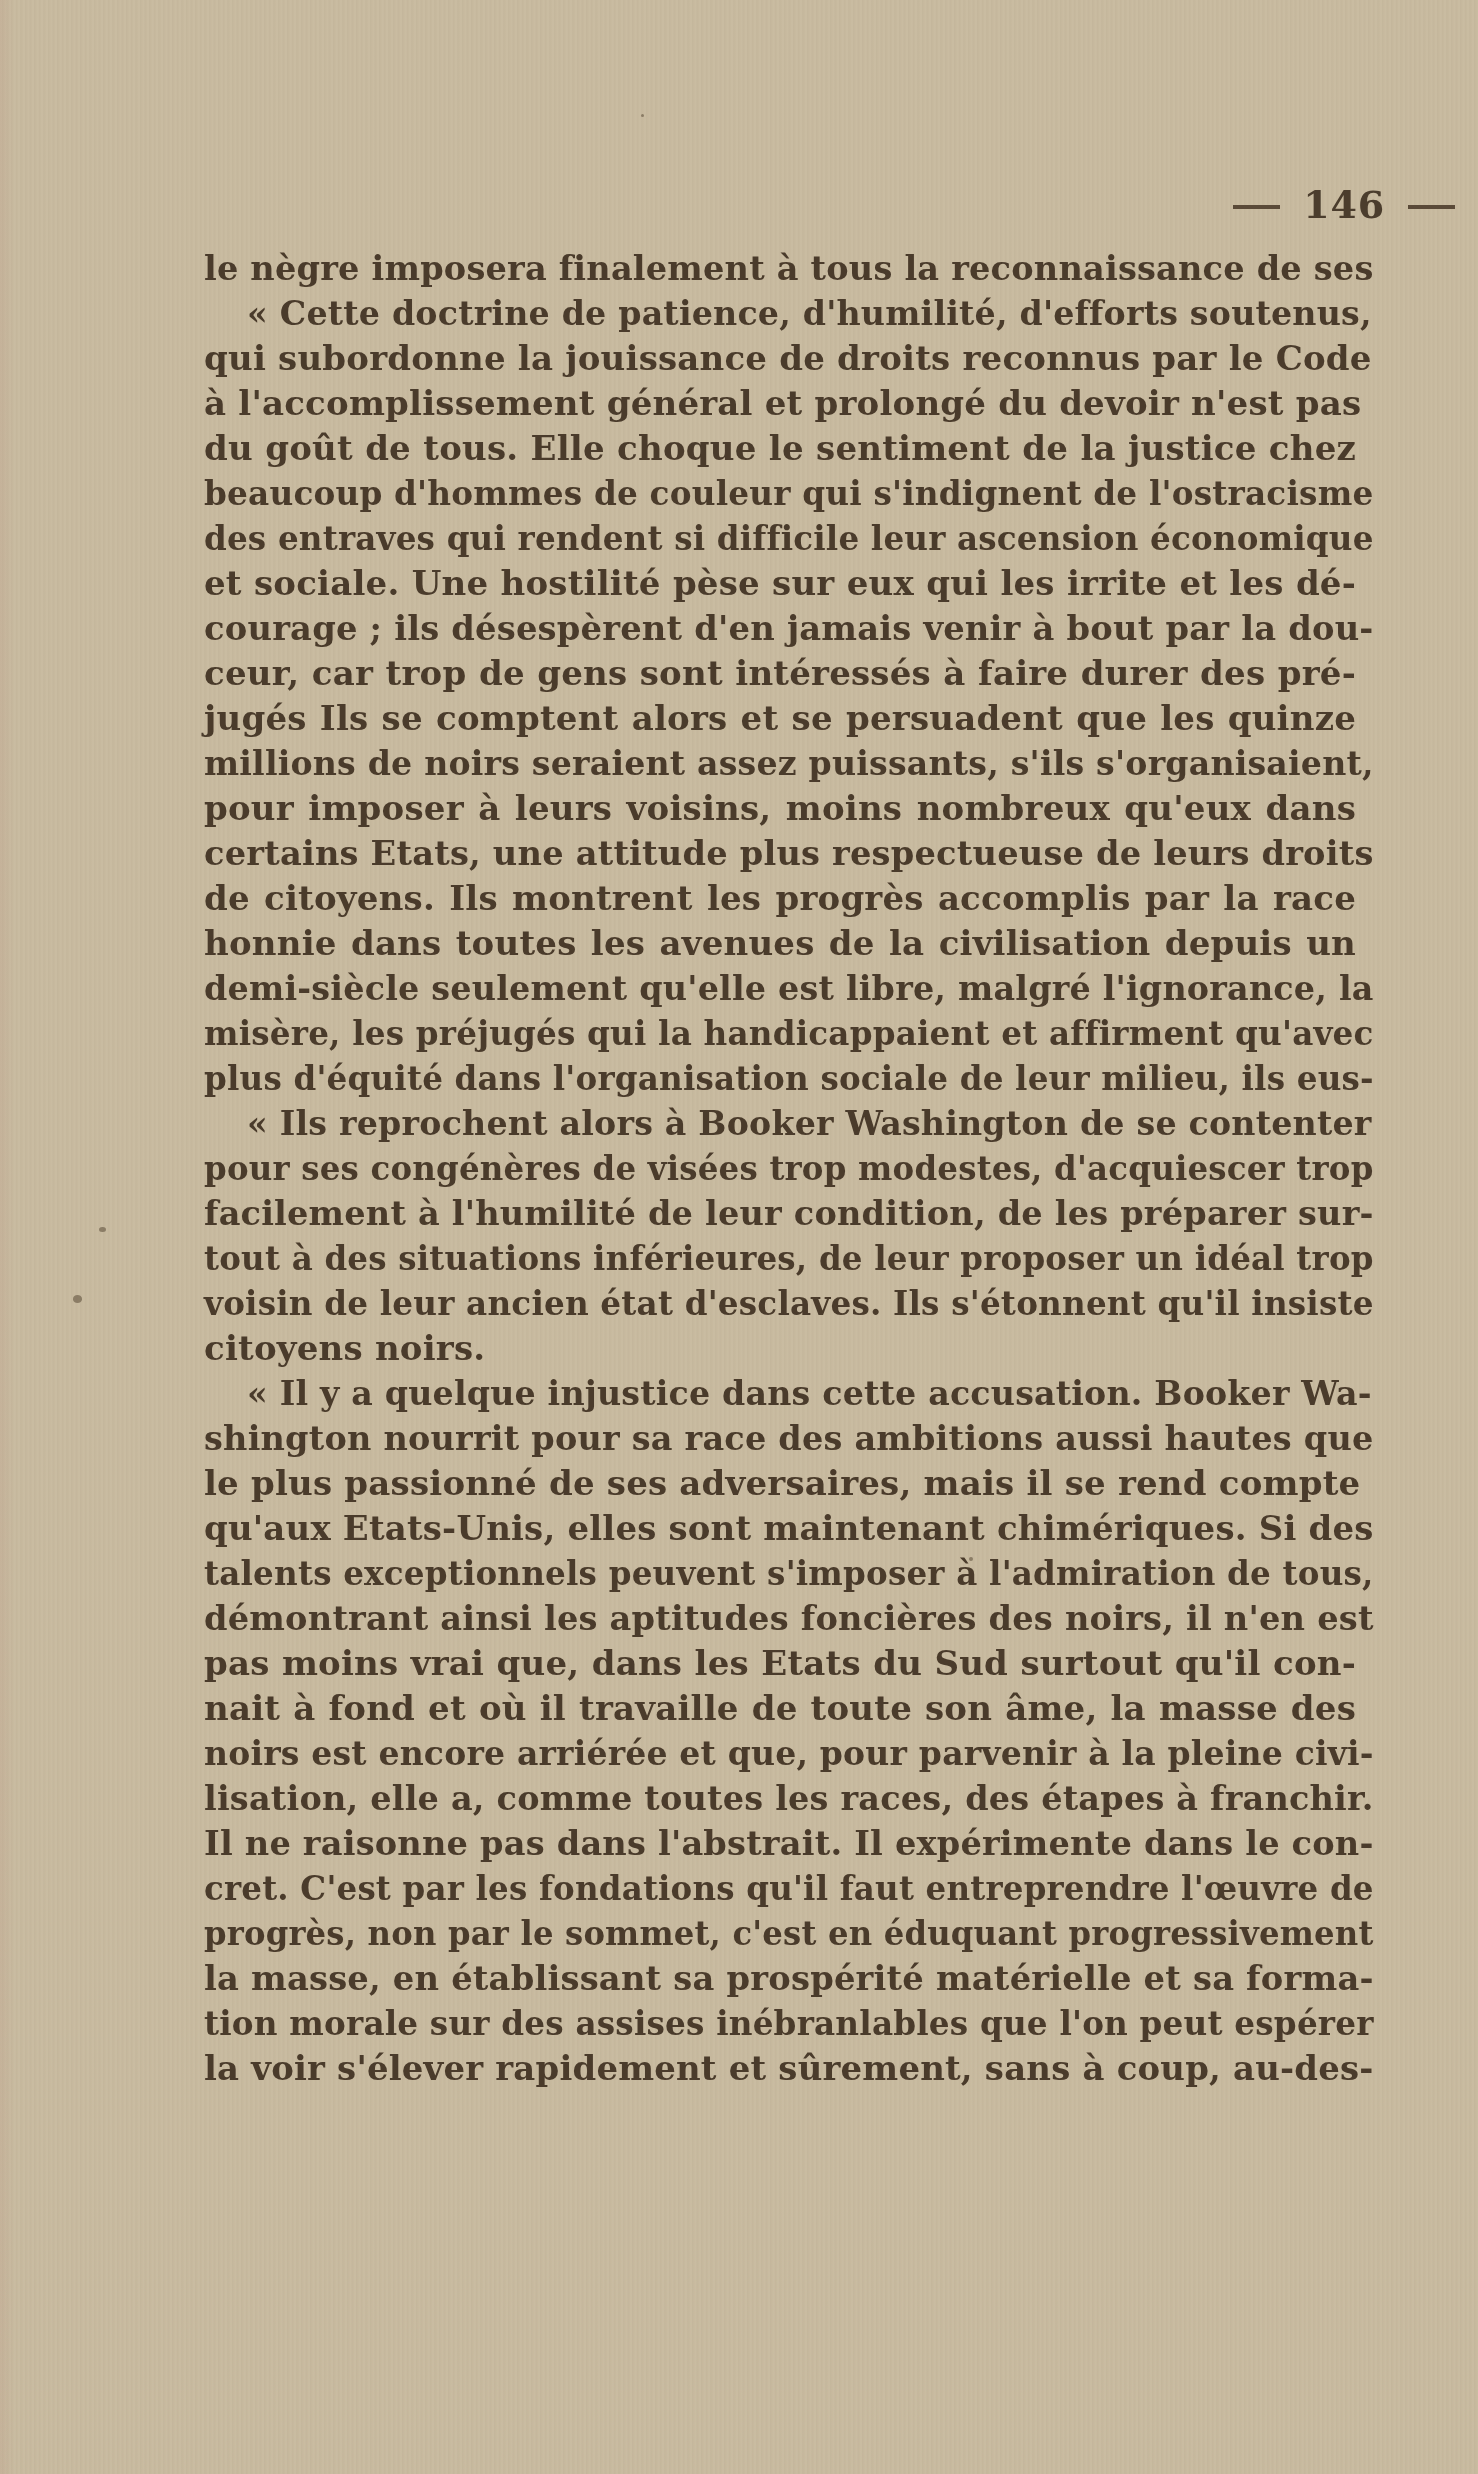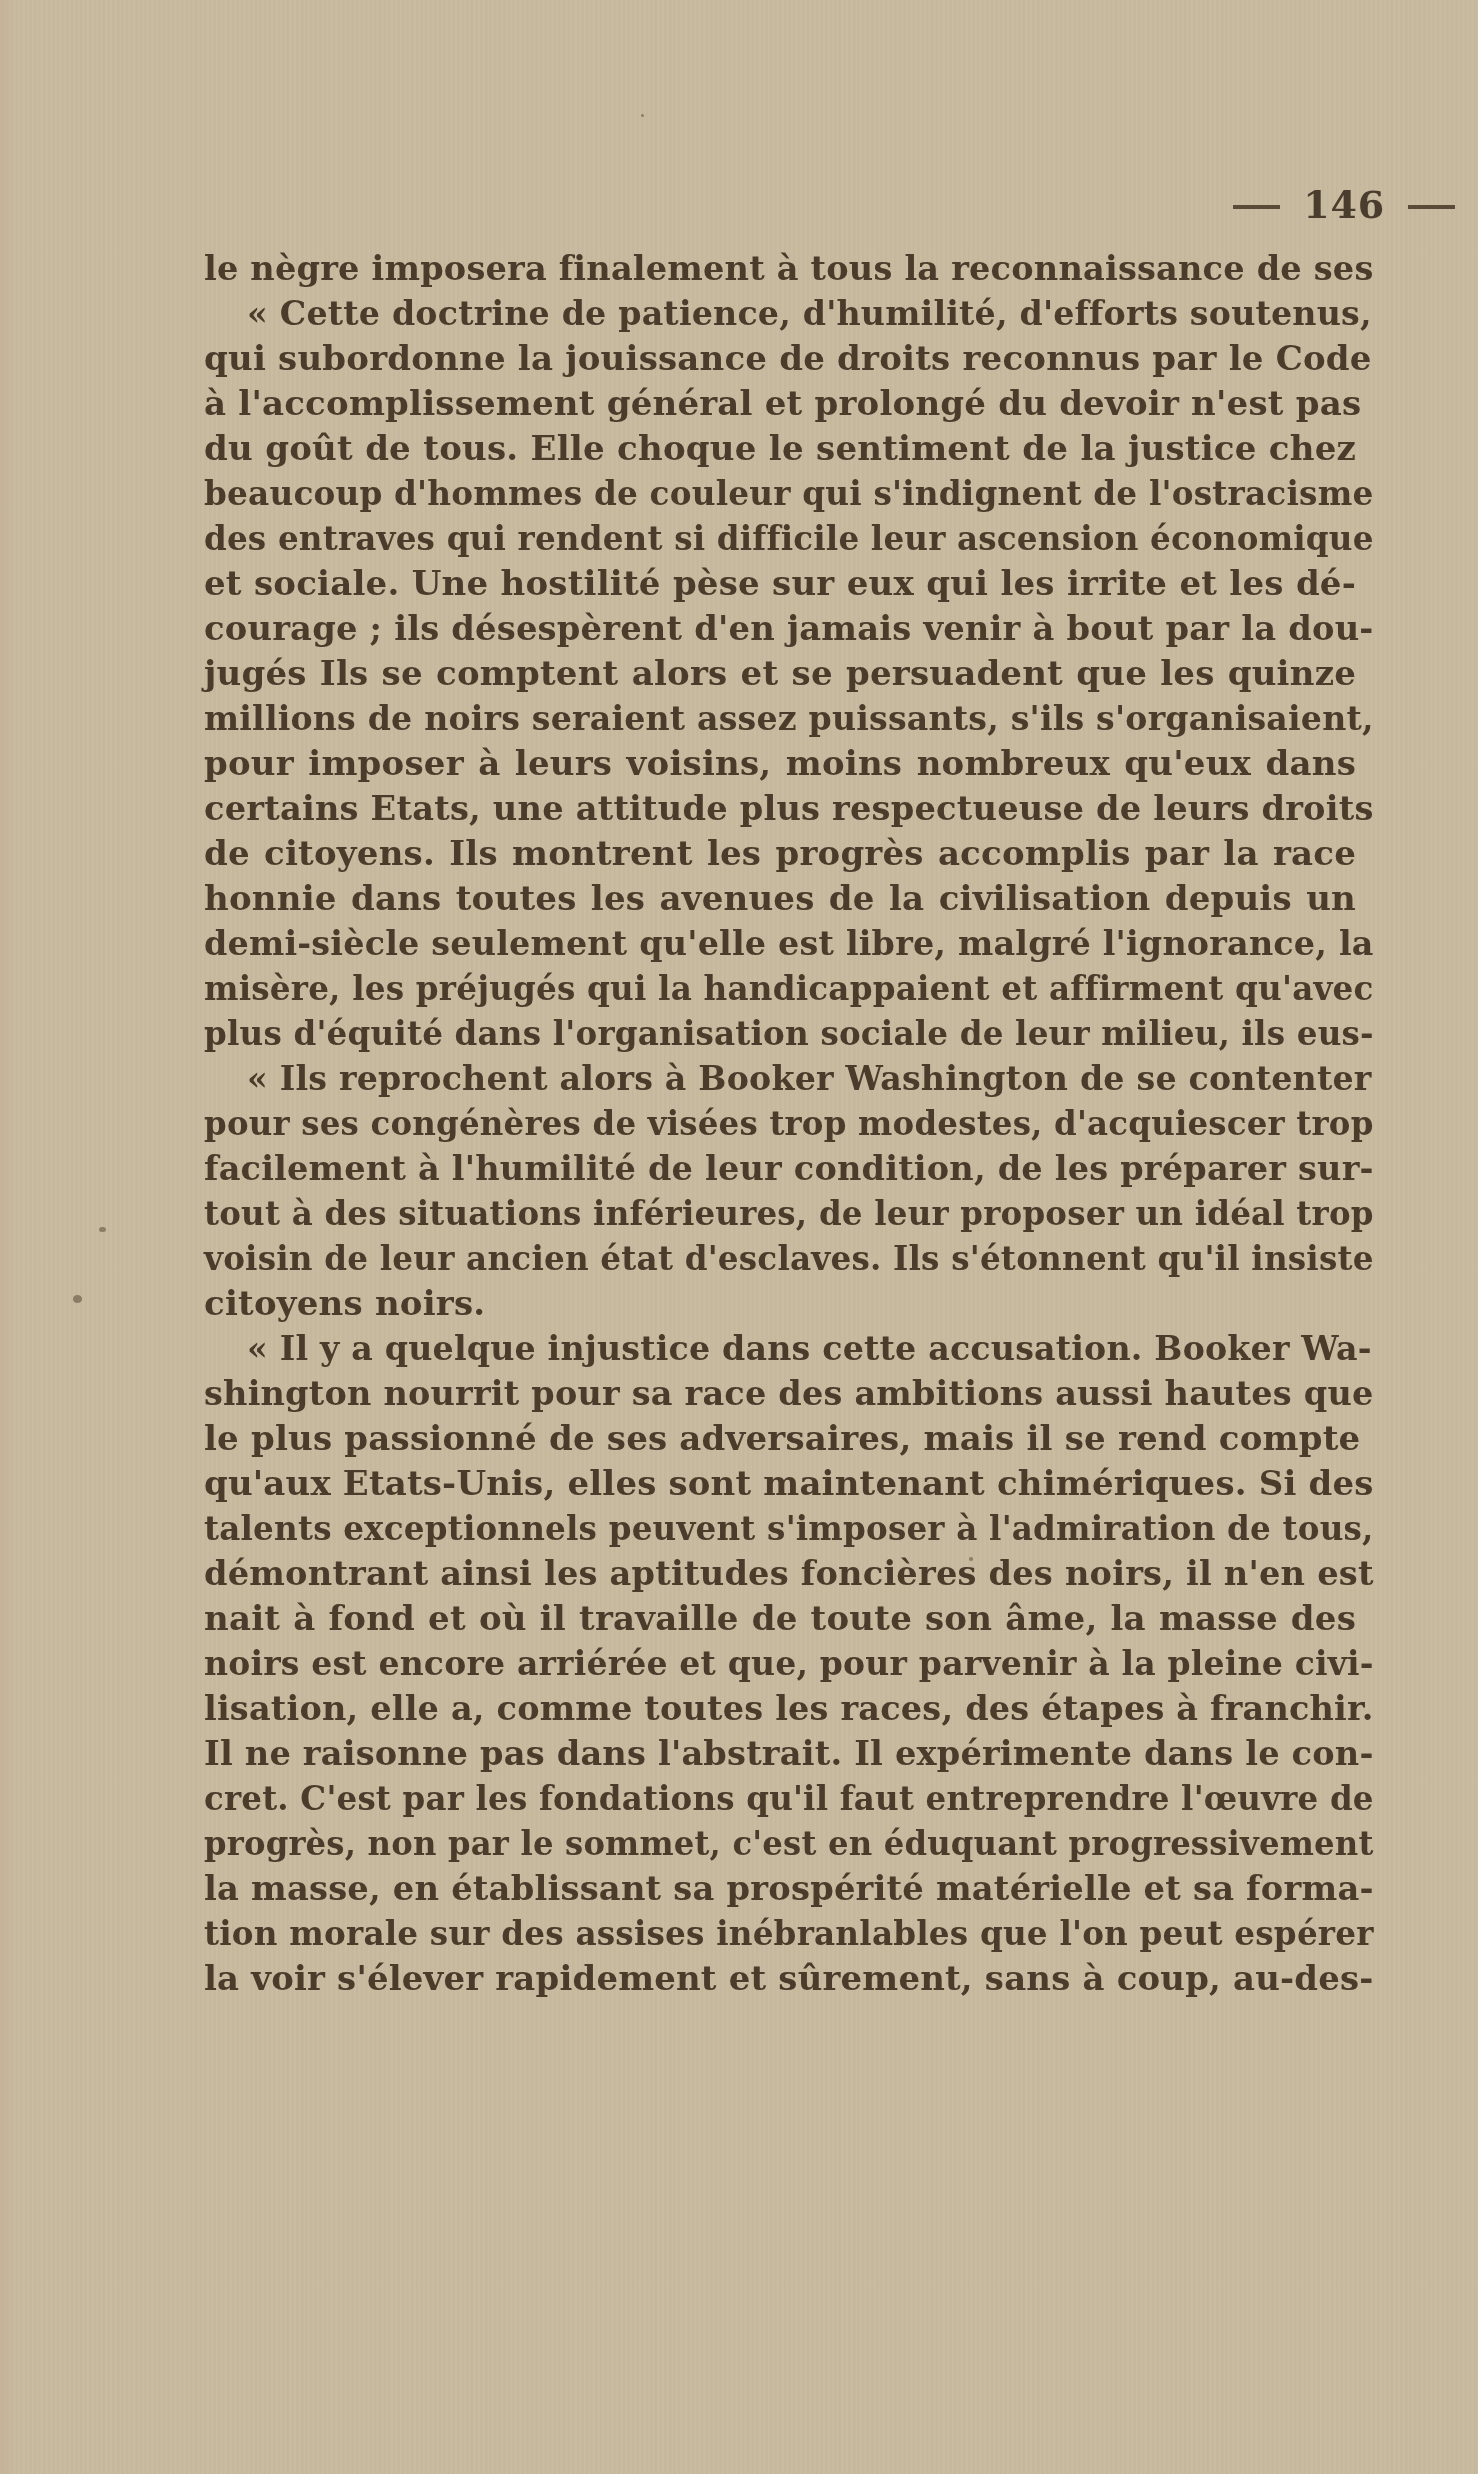--- a/index.html
+++ b/index.html
@@ -89,20 +89,21 @@
   <div class="text-block" id="text-block">
       <div class="line" style="transform-origin: left center; transform: scaleX(0.987); text-align-last: left; width: 1167px;">le nègre imposera finalement à tous la reconnaissance de ses</div>
       <div class="line indent" style="transform-origin: left center; transform: scaleX(0.9774); text-align-last: left; width: 1178px;">« Cette doctrine de patience, d'humilité, d'efforts soutenus,</div>
       <div class="line">qui subordonne la jouissance de droits reconnus par le Code</div>
       <div class="line">à l'accomplissement général et prolongé du devoir n'est pas</div>
       <div class="line">du goût de tous. Elle choque le sentiment de la justice chez</div>
       <div class="line" style="transform-origin: left center; transform: scaleX(0.9615); text-align-last: left; width: 1198px;">beaucoup d'hommes de couleur qui s'indignent de l'ostracisme</div>
       <div class="line" style="transform-origin: left center; transform: scaleX(0.9577); text-align-last: left; width: 1203px;">des entraves qui rendent si difficile leur ascension économique</div>
       <div class="line">et sociale. Une hostilité pèse sur eux qui les irrite et les dé-</div>
       <div class="line" style="transform-origin: left center; transform: scaleX(0.992); text-align-last: left; width: 1162px;">courage ; ils désespèrent d'en jamais venir à bout par la dou-</div>
+      <div class="line">ceur, car trop de gens sont intéressés à faire durer des pré-</div>
       <div class="line">jugés Ils se comptent alors et se persuadent que les quinze</div>
       <div class="line" style="transform-origin: left center; transform: scaleX(0.9756); text-align-last: left; width: 1181px;">millions de noirs seraient assez puissants, s'ils s'organisaient,</div>
       <div class="line">pour imposer à leurs voisins, moins nombreux qu'eux dans</div>
       <div class="line" style="transform-origin: left center; transform: scaleX(0.9893); text-align-last: left; width: 1165px;">certains Etats, une attitude plus respectueuse de leurs droits</div>
       <div class="line">de citoyens. Ils montrent les progrès accomplis par la race</div>
       <div class="line">honnie dans toutes les avenues de la civilisation depuis un</div>
       <div class="line" style="transform-origin: left center; transform: scaleX(0.9814); text-align-last: left; width: 1174px;">demi-siècle seulement qu'elle est libre, malgré l'ignorance, la</div>
       <div class="line" style="transform-origin: left center; transform: scaleX(0.9593); text-align-last: left; width: 1201px;">misère, les préjugés qui la handicappaient et affirment qu'avec</div>
       <div class="line" style="transform-origin: left center; transform: scaleX(0.9579); text-align-last: left; width: 1203px;">plus d'équité dans l'organisation sociale de leur milieu, ils eus-</div>
       <div class="line indent" style="transform-origin: left center; transform: scaleX(0.978); text-align-last: left; width: 1177px;">« Ils reprochent alors à Booker Washington de se contenter</div>
@@ -110,20 +111,21 @@
       <div class="line" style="transform-origin: left center; transform: scaleX(0.9865); text-align-last: left; width: 1168px;">facilement à l'humilité de leur condition, de les préparer sur-</div>
       <div class="line" style="transform-origin: left center; transform: scaleX(0.9565); text-align-last: left; width: 1205px;">tout à des situations inférieures, de leur proposer un idéal trop</div>
       <div class="line" style="transform-origin: left center; transform: scaleX(0.9593); text-align-last: left; width: 1201px;">voisin de leur ancien état d'esclaves. Ils s'étonnent qu'il insiste</div>
       <div class="line last">citoyens noirs.</div>
       <div class="line indent" style="transform-origin: left center; transform: scaleX(0.9772); text-align-last: left; width: 1178px;">« Il y a quelque injustice dans cette accusation. Booker Wa-</div>
       <div class="line" style="transform-origin: left center; transform: scaleX(0.9857); text-align-last: left; width: 1169px;">shington nourrit pour sa race des ambitions aussi hautes que</div>
       <div class="line">le plus passionné de ses adversaires, mais il se rend compte</div>
       <div class="line" style="transform-origin: left center; transform: scaleX(0.9977); text-align-last: left; width: 1155px;">qu'aux Etats-Unis, elles sont maintenant chimériques. Si des</div>
       <div class="line" style="transform-origin: left center; transform: scaleX(0.9581); text-align-last: left; width: 1203px;">talents exceptionnels peuvent s'imposer à l'admiration de tous,</div>
       <div class="line" style="transform-origin: left center; transform: scaleX(0.9893); text-align-last: left; width: 1165px;">démontrant ainsi les aptitudes foncières des noirs, il n'en est</div>
+      <div class="line">pas moins vrai que, dans les Etats du Sud surtout qu'il con-</div>
       <div class="line">nait à fond et où il travaille de toute son âme, la masse des</div>
       <div class="line" style="transform-origin: left center; transform: scaleX(0.9716); text-align-last: left; width: 1186px;">noirs est encore arriérée et que, pour parvenir à la pleine civi-</div>
       <div class="line" style="transform-origin: left center; transform: scaleX(0.9852); text-align-last: left; width: 1170px;">lisation, elle a, comme toutes les races, des étapes à franchir.</div>
       <div class="line" style="transform-origin: left center; transform: scaleX(0.9879); text-align-last: left; width: 1166px;">Il ne raisonne pas dans l'abstrait. Il expérimente dans le con-</div>
       <div class="line" style="transform-origin: left center; transform: scaleX(0.9555); text-align-last: left; width: 1206px;">cret. C'est par les fondations qu'il faut entreprendre l'œuvre de</div>
       <div class="line" style="transform-origin: left center; transform: scaleX(0.9491); text-align-last: left; width: 1214px;">progrès, non par le sommet, c'est en éduquant progressivement</div>
       <div class="line" style="transform-origin: left center; transform: scaleX(0.992); text-align-last: left; width: 1162px;">la masse, en établissant sa prospérité matérielle et sa forma-</div>
       <div class="line" style="transform-origin: left center; transform: scaleX(0.9601); text-align-last: left; width: 1200px;">tion morale sur des assises inébranlables que l'on peut espérer</div>
       <div class="line" style="transform-origin: left center; transform: scaleX(0.9971); text-align-last: left; width: 1156px;">la voir s'élever rapidement et sûrement, sans à coup, au-des-</div>
     </div>

